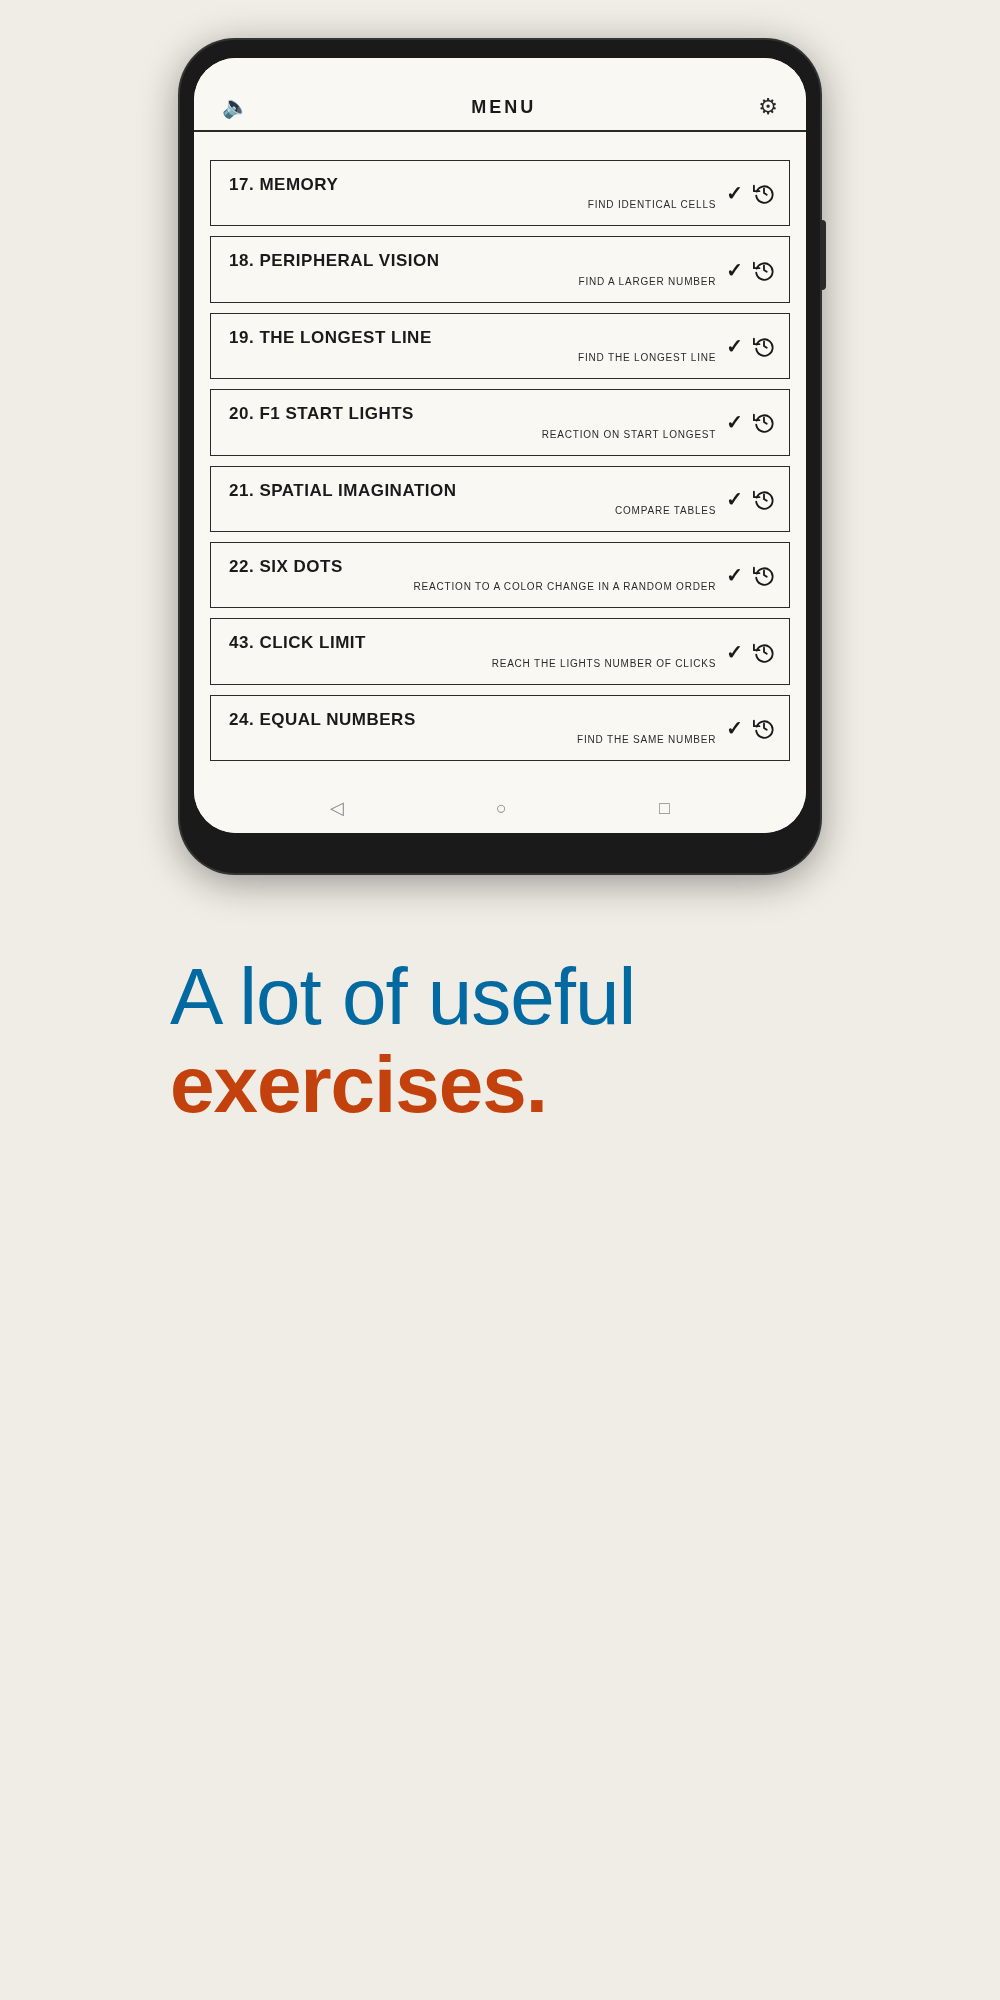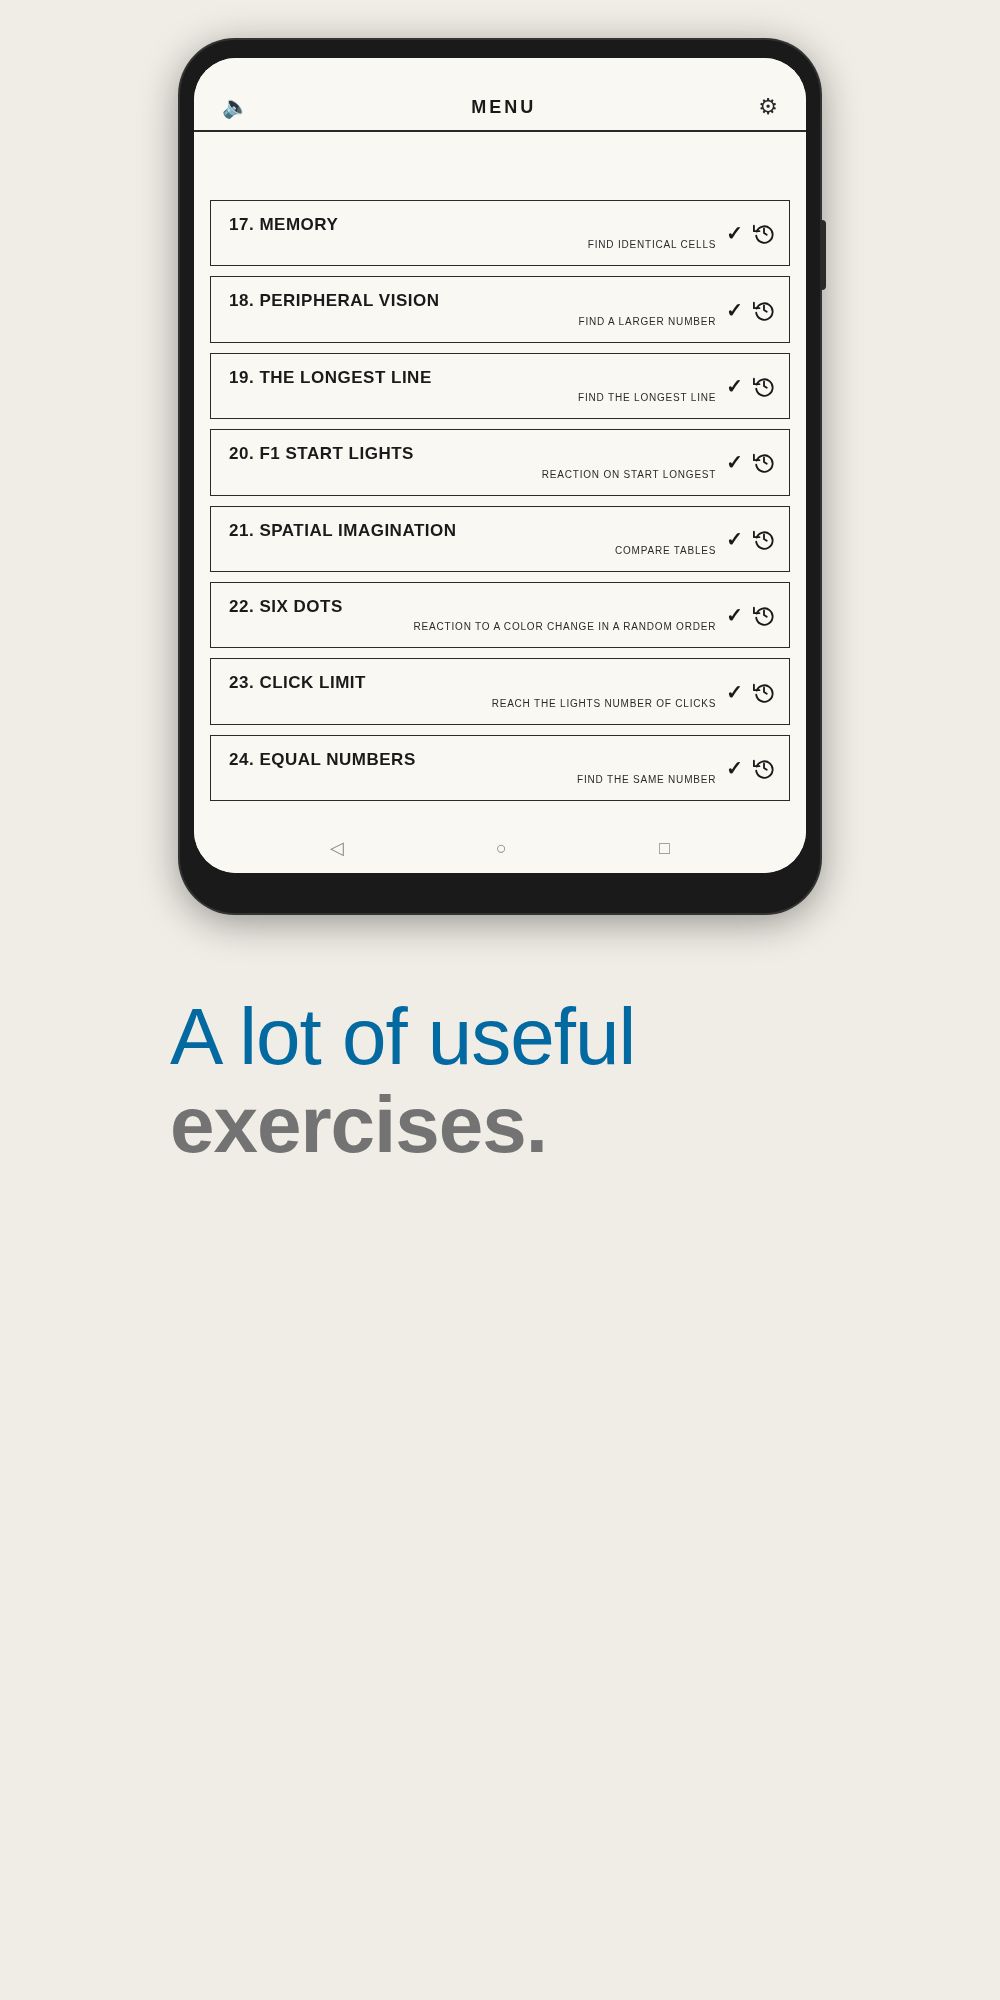--- a/index.html
+++ b/index.html
@@ -69,21 +69,20 @@
       font-size: 18px;
       font-weight: 700;
       letter-spacing: 3px;
       color: #1a1a1a;
     }
 
     
     .menu-list {
       padding: 28px 16px 16px 16px;
       background: #faf8f3;
-      margin-top: 40px;
     }
 
     .menu-item {
       border: 1.5px solid #2a2a2a;
       margin-bottom: 10px;
       padding: 14px 14px 14px 18px;
       display: flex;
       align-items: center;
       justify-content: space-between;
       background: #faf8f3;
@@ -163,21 +162,21 @@
       font-size: 80px;
       font-weight: 300;
       color: #0369a1;
       line-height: 1.1;
       letter-spacing: -1px;
     }
 
     .bottom-text-line2 {
       font-size: 80px;
       font-weight: 900;
-      color: #737373;
+      color: #c2410c;
       line-height: 1.1;
       letter-spacing: -1px;
     }
   </style>
 </head>
 <body>
 
 <div class="phone-shell">
   <div class="phone-screen">
 
@@ -301,21 +300,21 @@
               <path d="M3.51 15a9 9 0 1 0 .49-4.5"></path>
               <polyline points="12 7 12 12 15 14"></polyline>
             </svg>
           </span>
         </div>
       </div>
 
       <div class="menu-item">
         <div class="menu-item-text">
           <div class="menu-item-title">
-            <span>23.</span> <span>CLICK LIMIT</span>
+            <span>43.</span> <span>CLICK LIMIT</span>
           </div>
           <div class="menu-item-subtitle">REACH THE LIGHTS NUMBER OF CLICKS</div>
         </div>
         <div class="menu-item-icons">
           <span class="check-icon">✓</span>
           <span class="history-icon">
             <svg viewBox="0 0 24 24" fill="none" stroke="#1a1a1a" stroke-width="2" stroke-linecap="round" stroke-linejoin="round">
               <polyline points="1 4 1 10 7 10"></polyline>
               <path d="M3.51 15a9 9 0 1 0 .49-4.5"></path>
               <polyline points="12 7 12 12 15 14"></polyline>

